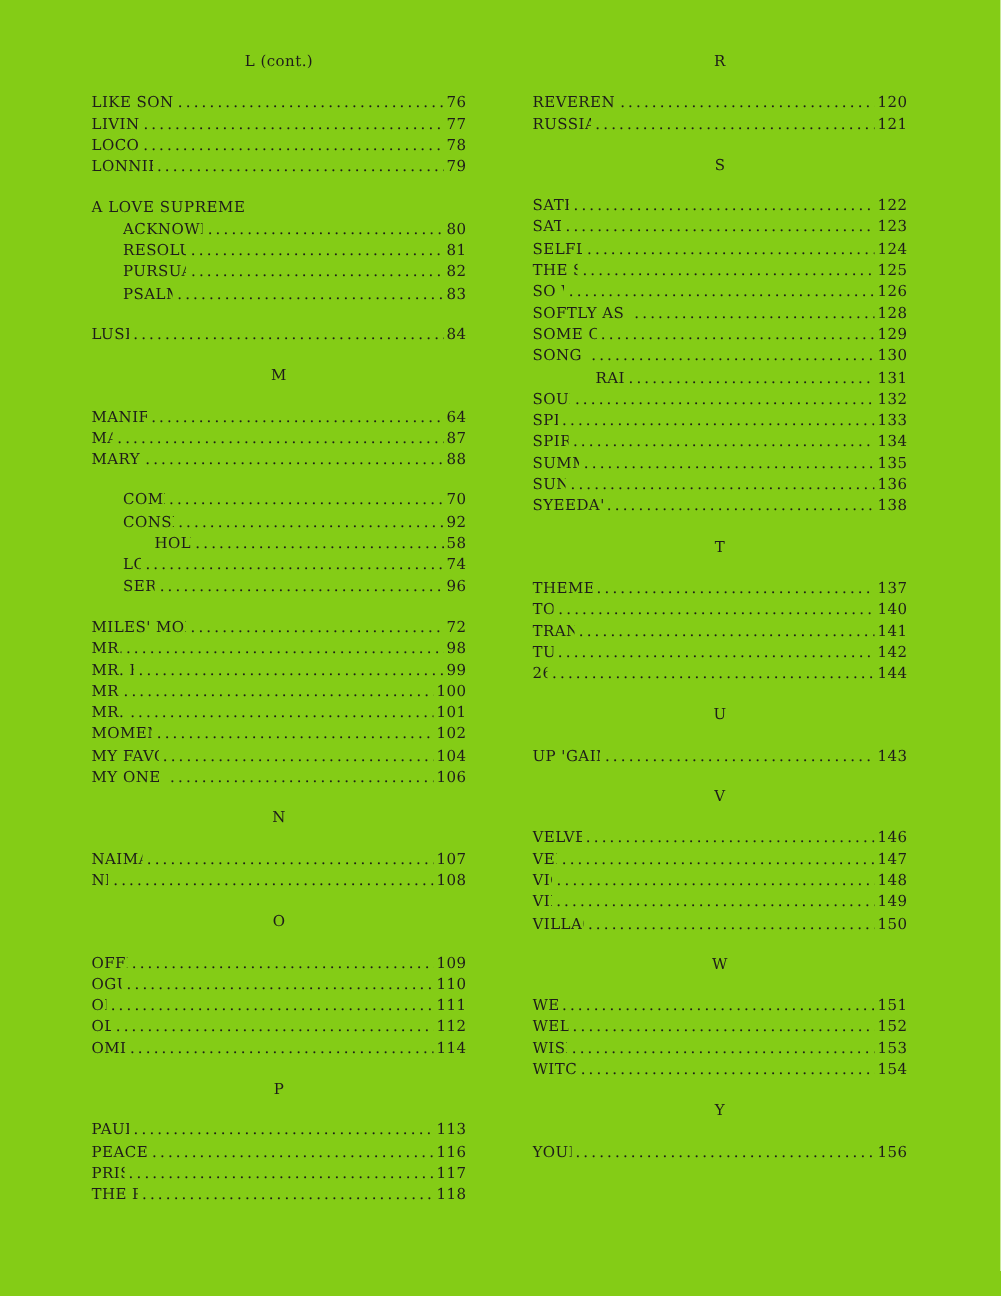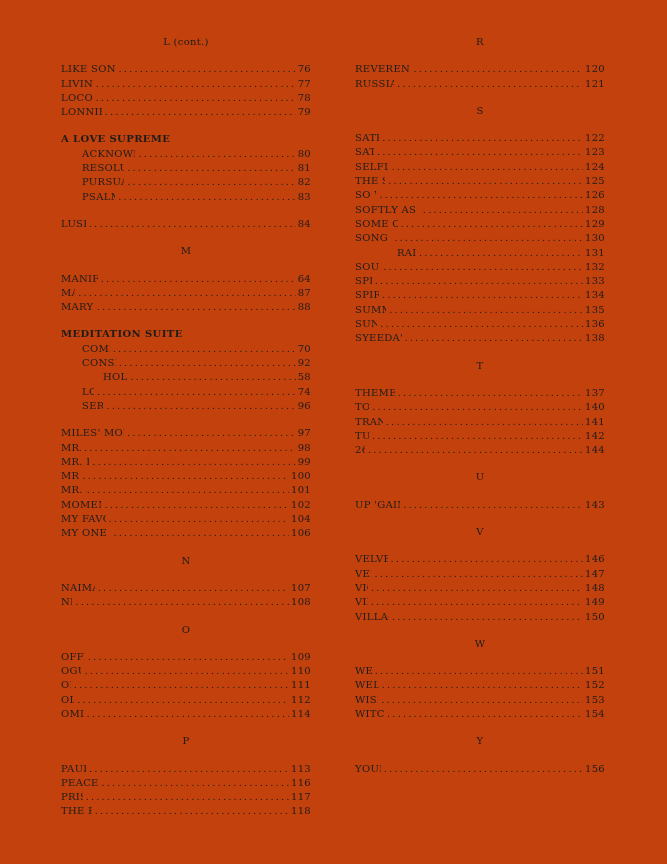--- a/index.html
+++ b/index.html
@@ -6,21 +6,21 @@
     margin: 0;
     padding: 0;
     background: #ffffff;
   }
   .page {
     position: relative;
     width: 667px;
     height: 864px;
     box-sizing: border-box;
     padding: 35px 0 0 61px;
-    background: #c2410c;
+    background: #84cc16;
     color: #1e1c1a;
     font-family: "DejaVu Serif", serif;
     font-size: 10px;
     letter-spacing: 0.3px;
     display: flex;
     overflow: hidden;
   }
   .column {
     width: 250px;
     flex: 0 0 250px;
@@ -36,21 +36,21 @@
   .row {
     display: flex;
     align-items: baseline;
     line-height: 14.3px;
   }
   .row .title {
     white-space: nowrap;
     flex: 0 1 auto;
     overflow: hidden;
   }
-  .row.bold .title { font-weight: bold; letter-spacing: 0.4px; }
+  .row.bold .title { font-weight: normal; letter-spacing: 0.4px; }
   .row.indent-1 { padding-left: 21px; }
   .row.indent-2 { padding-left: 42px; }
   .leader {
     flex: 1 1 auto;
     min-width: 6px;
     overflow: hidden;
     white-space: nowrap;
     margin: 0 2px 0 3px;
   }
   .leader::after {
@@ -135,23 +135,20 @@
           <span class="leader"></span>
           <span class="pagenum">87</span>
         </div>
         <div class="row">
           <span class="title">MARY'S BLUES</span>
           <span class="leader"></span>
           <span class="pagenum">88</span>
         </div>
       </div>
       <div class="block">
-        <div class="row bold">
-          <span class="title">MEDITATION SUITE</span>
-        </div>
         <div class="row indent-1">
           <span class="title">COMPASSION</span>
           <span class="leader"></span>
           <span class="pagenum">70</span>
         </div>
         <div class="row indent-1">
           <span class="title">CONSEQUENCES</span>
           <span class="leader"></span>
           <span class="pagenum">92</span>
         </div>
@@ -168,21 +165,21 @@
         <div class="row indent-1">
           <span class="title">SERENITY</span>
           <span class="leader"></span>
           <span class="pagenum">96</span>
         </div>
       </div>
       <div class="block">
         <div class="row">
           <span class="title">MILES' MODE (THE RED PLANET)</span>
           <span class="leader"></span>
-          <span class="pagenum">97</span>
+          <span class="pagenum">72</span>
         </div>
         <div class="row">
           <span class="title">MR. DAY</span>
           <span class="leader"></span>
           <span class="pagenum">98</span>
         </div>
         <div class="row">
           <span class="title">MR. KNIGHT</span>
           <span class="leader"></span>
           <span class="pagenum">99</span>

